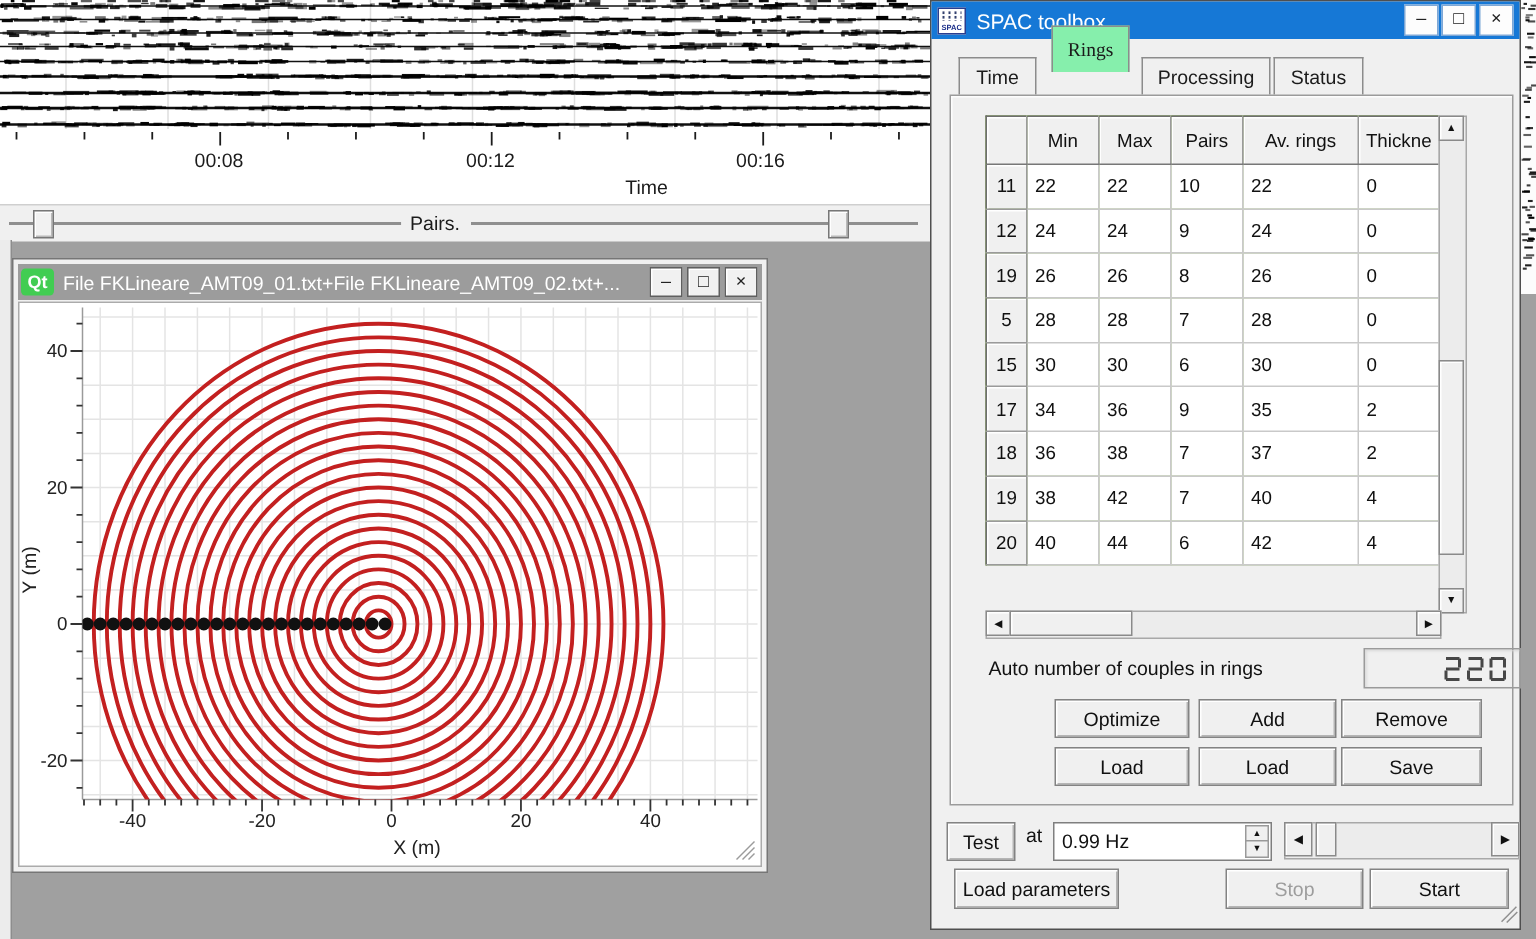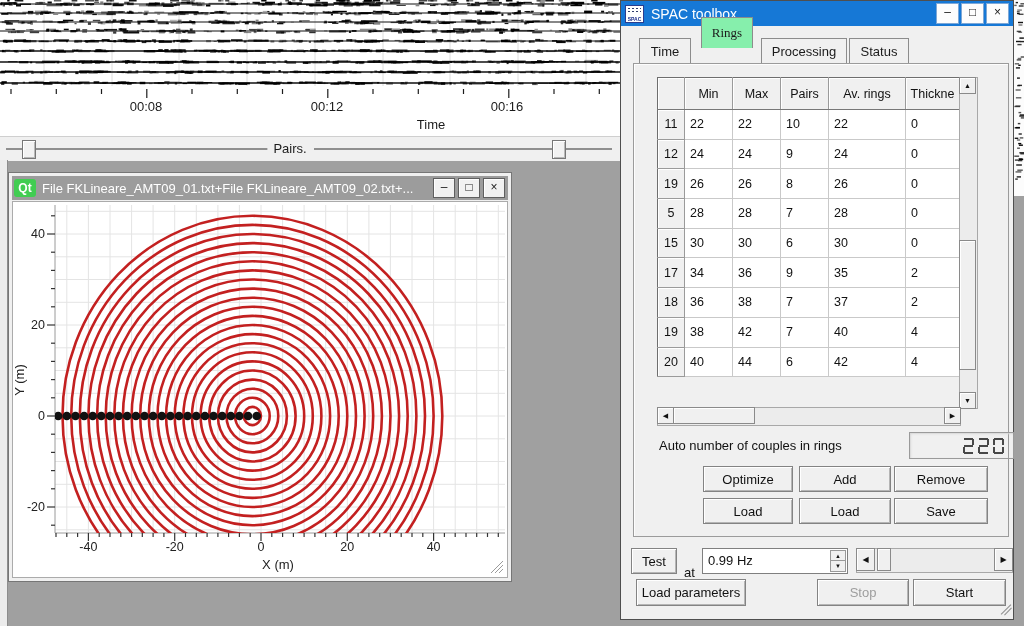--- a/index.html
+++ b/index.html
@@ -51,21 +51,21 @@
   .scroll-thumb{position:absolute;background:#f0f0f0;border:1px solid #8a8a8a;box-shadow:inset 1px 1px 0 #fff;}
 
   #total-label{position:absolute;left:38px;top:437px;font-size:13px;color:#111;}
   #lcd{position:absolute;left:288px;top:431px;width:94px;height:25px;border:1px solid #9a9a9a;box-shadow:inset 1px 1px 2px #d7d7d7;display:flex;align-items:center;justify-content:flex-end;padding-right:9px;gap:4px;}
   .seg-digit{position:relative;width:11px;height:16px;}
   .seg{position:absolute;background:#474747;}
 
   .btn{position:absolute;background:#f0f0f0;border:1px solid #838383;box-shadow:inset 1px 1px 0 #fff, inset -1px -1px 0 #b5b5b5;font-size:13px;color:#111;display:flex;align-items:center;justify-content:center;font-family:"Liberation Sans",sans-serif;}
   .btn.disabled{color:#9d9d9d;}
 
-  #at-label{position:absolute;left:63px;top:564px;font-size:13px;color:#111;}
+  #at-label{position:absolute;left:63px;top:548px;font-size:13px;color:#111;}
   #freq-box{position:absolute;left:81px;top:547px;width:144px;height:24px;background:#fff;border:1px solid #7f7f7f;}
   #freq-value{position:absolute;left:5px;top:4px;font-size:13px;color:#111;}
   .spin-btn{position:absolute;right:1px;width:14px;height:10px;background:#f0f0f0;border:1px solid #999;font-size:6px;display:flex;align-items:center;justify-content:center;color:#111;}
 
   #spac-grip, #pw-grip{position:absolute;}
   .grip-line{position:absolute;background:transparent;border-top:1px solid #8f8f8f;transform:rotate(-45deg);}
 </style>
 </head>
 <body>
 

